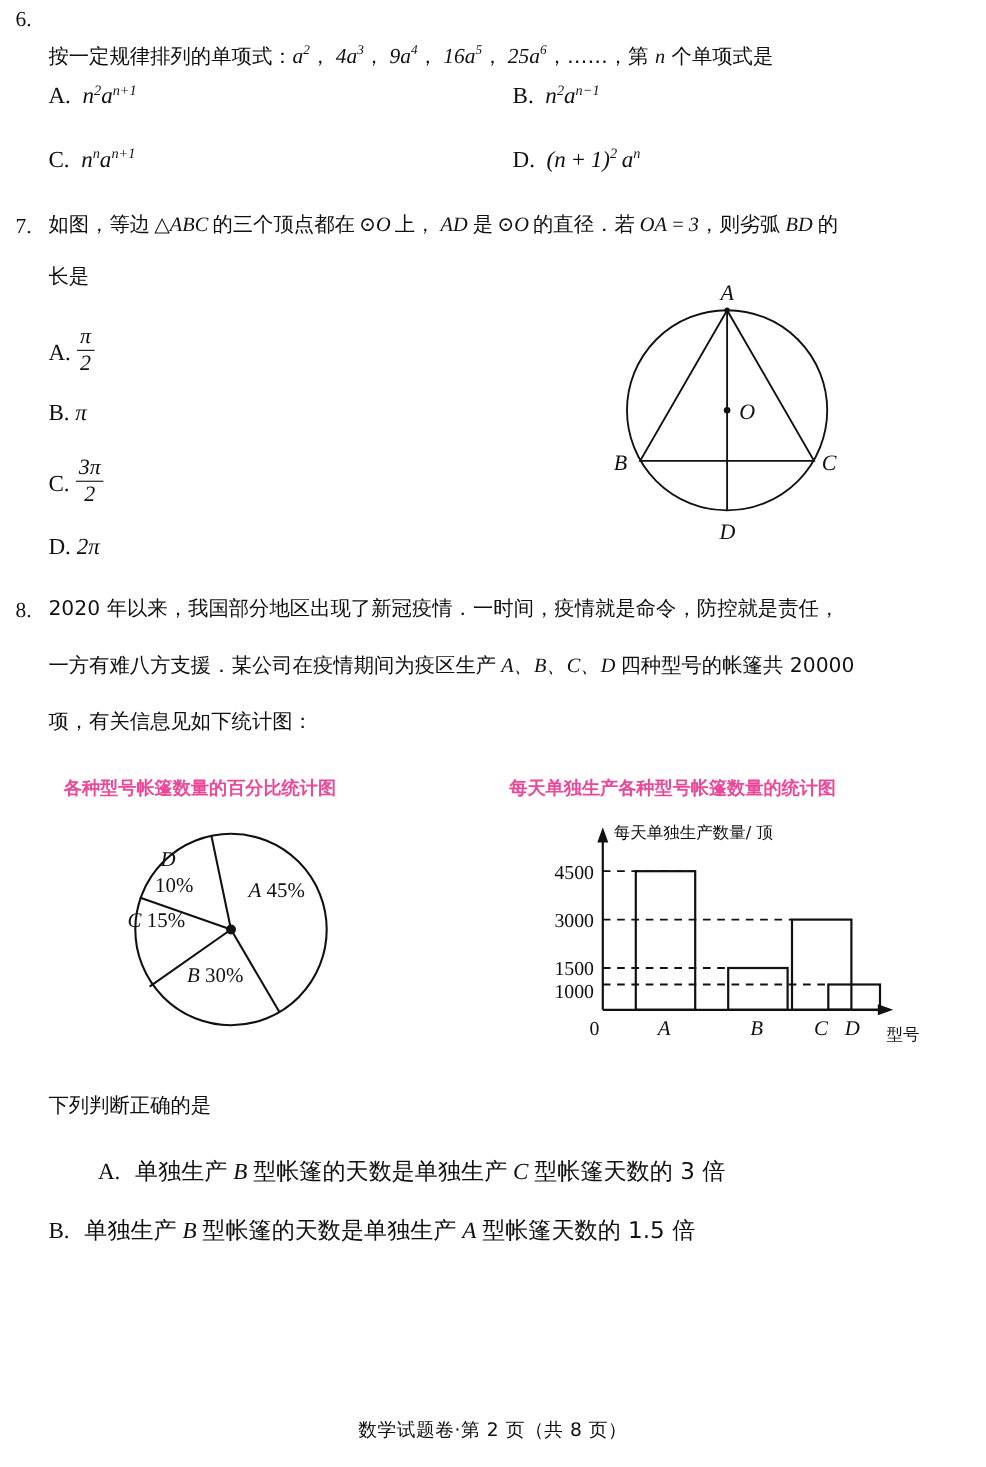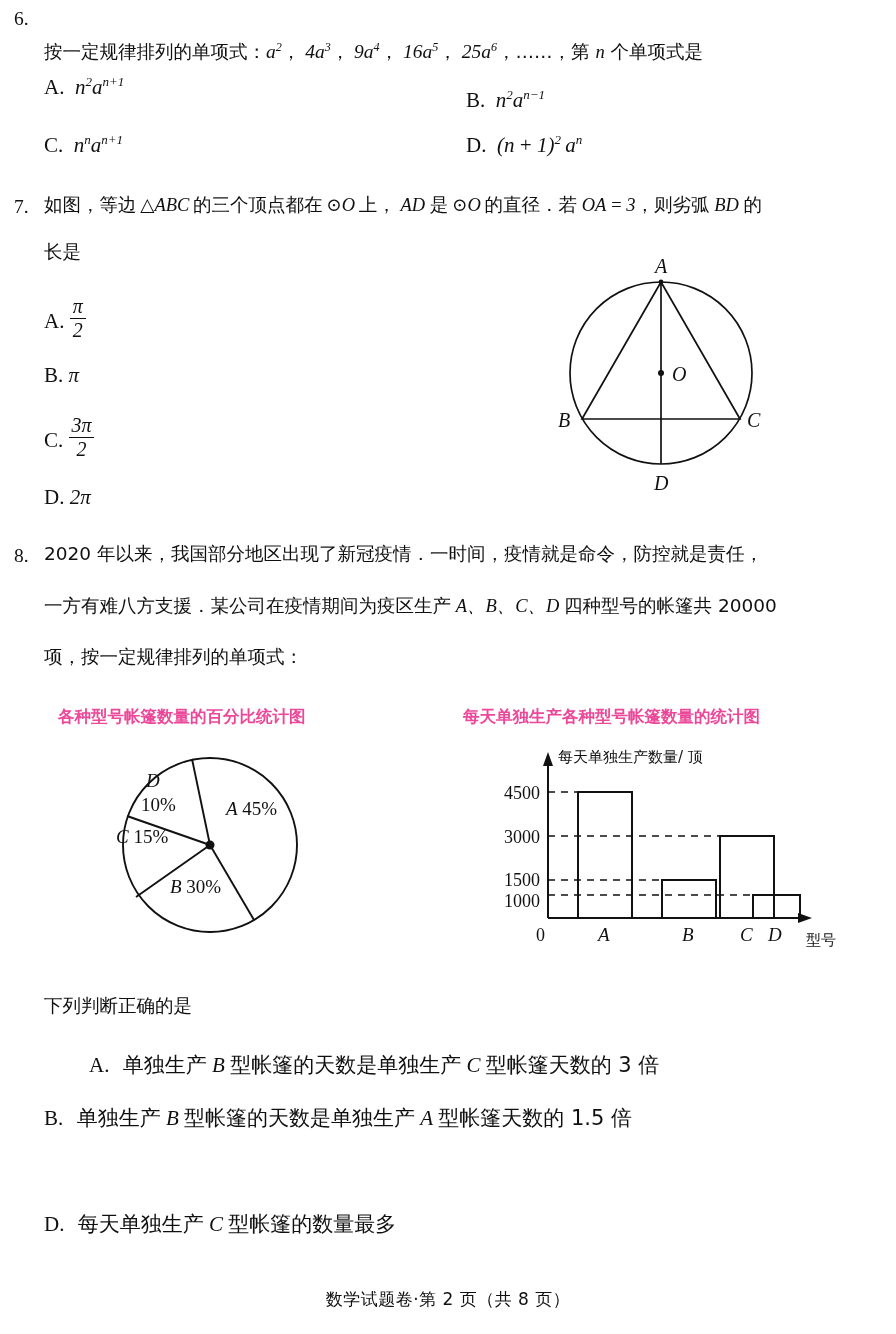--- a/index.html
+++ b/index.html
@@ -110,21 +110,21 @@
   <div class="num" style="left:14px; top:8px;">6.</div>
 
   <div class="q" style="left:44px; top:8px;margin-top:34px;">
     <span class="cjk">按一定规律排列的单项式：</span><span class="math">a<sup>2</sup><span class="up cjk">，</span> 4a<sup>3</sup><span class="up cjk">，</span> 9a<sup>4</sup><span class="up cjk">，</span> 16a<sup>5</sup><span class="up cjk">，</span> 25a<sup>6</sup><span class="up cjk">，……，</span></span><span class="cjk">第 <span class="math">n</span> 个单项式是</span>
   </div>
 
   <div class="opt" style="left:44px; top:75px;">
     <span class="opt-label">A.</span>
     <span class="math">&nbsp;n<sup>2</sup>a<sup>n+1</sup></span>
   </div>
-  <div class="opt" style="left:466px; top:75px;margin-top:13px;">
+  <div class="opt" style="left:466px; top:75px;">
     <span class="opt-label">B.</span>
     <span class="math">&nbsp;n<sup>2</sup>a<sup>n−1</sup></span>
   </div>
   <div class="opt" style="left:44px; top:133px;">
     <span class="opt-label">C.</span>
     <span class="math">&nbsp;n<sup>n</sup>a<sup>n+1</sup></span>
   </div>
   <div class="opt" style="left:466px; top:133px;">
     <span class="opt-label">D.</span>
     <span class="math">&nbsp;(n + 1)<sup>2</sup> a<sup>n</sup></span>
@@ -173,21 +173,21 @@
       <text x="106" y="235" font-family="Liberation Serif, serif" font-style="italic" font-size="20" fill="#111">D</text>
     </svg>
   </div>
 
   <div class="num" style="left:14px; top:545px;">8.</div>
 
   <div class="q cjk" style="left:44px; top:545px;text-align:center;">2020 年以来，我国部分地区出现了新冠疫情．一时间，疫情就是命令，防控就是责任，</div>
   <div class="q cjk" style="left:44px; top:597px;">
     一方有难八方支援．某公司在疫情期间为疫区生产<span class="math">&nbsp;A、B、C、D&nbsp;</span>四种型号的帐篷共 20000
   </div>
-  <div class="q cjk" style="left:44px; top:648px;">项，按一定规律排列的单项式：</div>
+  <div class="q cjk" style="left:44px; top:648px;">项，有关信息见如下统计图：</div>
 
   <div class="chart-title" style="left:58px; top:706px;">各种型号帐篷数量的百分比统计图</div>
 
   <div class="fig" style="left:108px; top:745px;">
     <svg width="210" height="205" viewBox="0 0 210 205">
 
       <circle cx="102" cy="100" r="87" fill="none" stroke="#111" stroke-width="1.9"></circle>
 
       <line x1="102" y1="100" x2="84" y2="14" stroke="#111" stroke-width="1.9"></line>
       <line x1="102" y1="100" x2="146" y2="175" stroke="#111" stroke-width="1.9"></line>
@@ -243,20 +243,16 @@
   <div class="q cjk" style="left:44px; top:997px;">下列判断正确的是</div>
 
   <div class="opt cjk" style="left:44px; top:1051px;margin-left:45px;">
     <span class="opt-label">A.</span>
     <span>&nbsp;单独生产<span class="math">&nbsp;B&nbsp;</span>型帐篷的天数是单独生产<span class="math">&nbsp;C&nbsp;</span>型帐篷天数的 3 倍</span>
   </div>
   <div class="opt cjk" style="left:44px; top:1104px;">
     <span class="opt-label">B.</span>
     <span>&nbsp;单独生产<span class="math">&nbsp;B&nbsp;</span>型帐篷的天数是单独生产<span class="math">&nbsp;A&nbsp;</span>型帐篷天数的 1.5 倍</span>
   </div>
-  <div class="opt cjk" style="left:44px; top:1210px;">
-    <span class="opt-label">D.</span>
-    <span>&nbsp;每天单独生产<span class="math">&nbsp;C&nbsp;</span>型帐篷的数量最多</span>
-  </div>
 
   <div class="footer">数学试题卷·第 2 页（共 8 页）</div>
 
 </div>
 
 </body></html>

